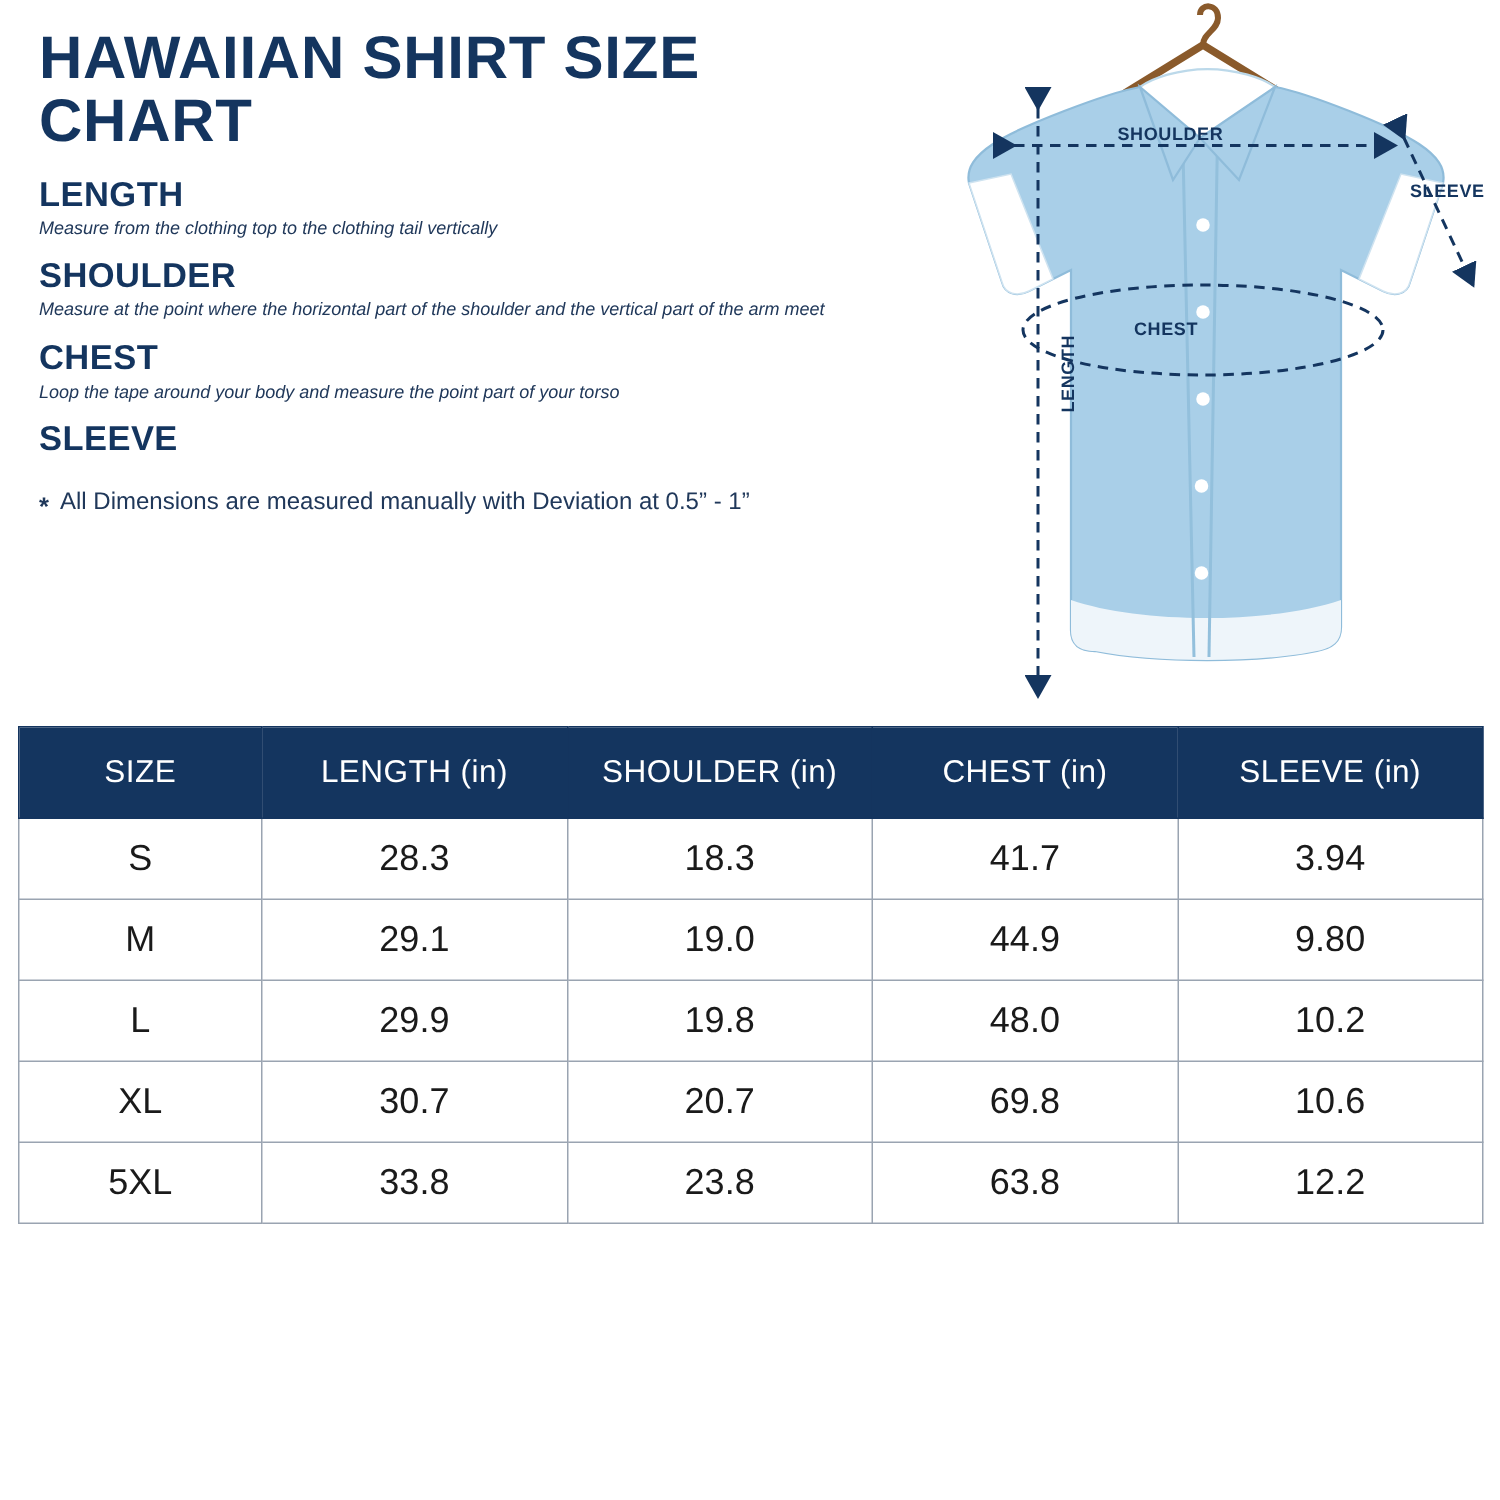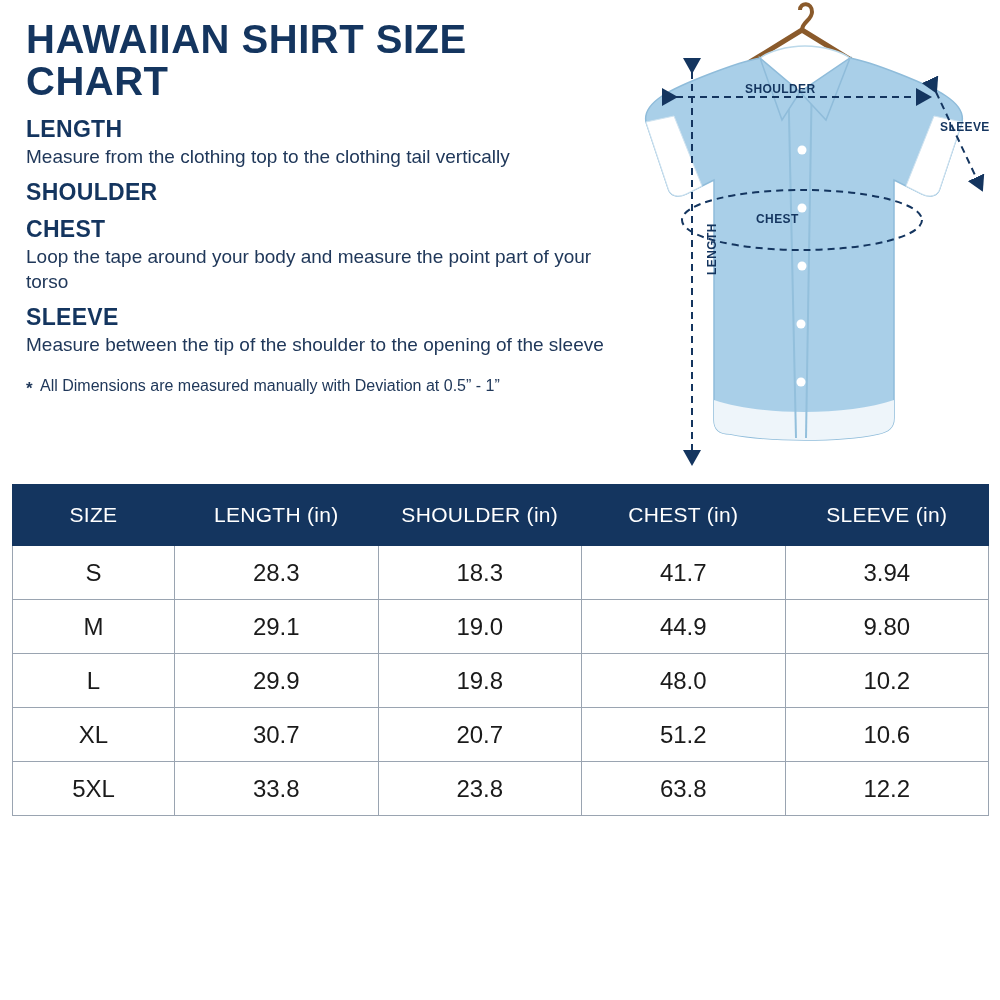--- a/index.html
+++ b/index.html
@@ -43,25 +43,26 @@
     line-height: 1.05;
   }
   .term {
     font-size: 23px;
     font-weight: bold;
     color: #14355f;
     margin: 10px 0 2px 0;
     letter-spacing: 0.3px;
   }
   .desc {
-    font-size: 19px;
+    font-size: 12px;
     color: #20385a;
     margin: 0;
     line-height: 1.28;
     font-weight: normal;
+    font-style: italic;
   }
   .note {
     margin-top: 20px;
     font-size: 16px;
     color: #20385a;
     padding-left: 14px;
     position: relative;
   }
   .note .star {
     position: absolute;
@@ -146,30 +147,30 @@
     <div class="info">
       <h1 class="main-title">HAWAIIAN SHIRT SIZE CHART</h1>
 
       <div>
         <div class="term">LENGTH</div>
         <p class="desc">Measure from the clothing top to the clothing tail vertically</p>
       </div>
 
       <div>
         <div class="term">SHOULDER</div>
+        <p class="desc">Measure at the point where the horizontal part of the shoulder and the vertical part of the arm meet</p>
       </div>
 
       <div>
         <div class="term">CHEST</div>
         <p class="desc">Loop the tape around your body and measure the point part of your torso</p>
       </div>
 
       <div>
         <div class="term">SLEEVE</div>
-        <p class="desc">Measure between the tip of the shoulder to the opening of the sleeve</p>
       </div>
 
       <div class="note">
         <span class="star">*</span>
         <span>All Dimensions are measured manually with Deviation at 0.5” - 1”</span>
       </div>
     </div>
 
     <div class="shirt-area">
       <svg class="shirt-svg" width="390" height="478" viewBox="0 0 390 478">
@@ -286,21 +287,21 @@
           <td>L</td>
           <td>29.9</td>
           <td>19.8</td>
           <td>48.0</td>
           <td>10.2</td>
         </tr>
         <tr>
           <td>XL</td>
           <td>30.7</td>
           <td>20.7</td>
-          <td>51.2</td>
+          <td>69.8</td>
           <td>10.6</td>
         </tr>
         <tr>
           <td>5XL</td>
           <td>33.8</td>
           <td>23.8</td>
           <td>63.8</td>
           <td>12.2</td>
         </tr>
       </tbody>

